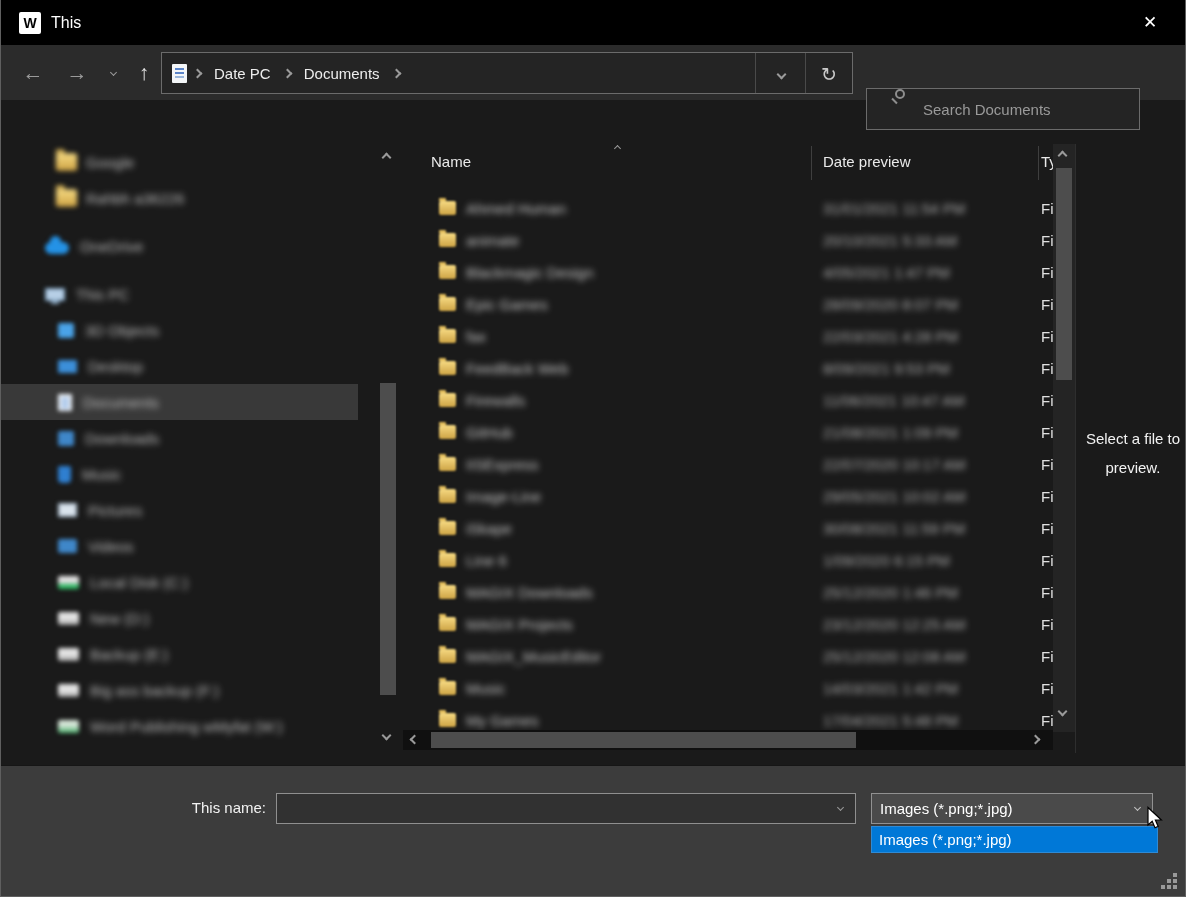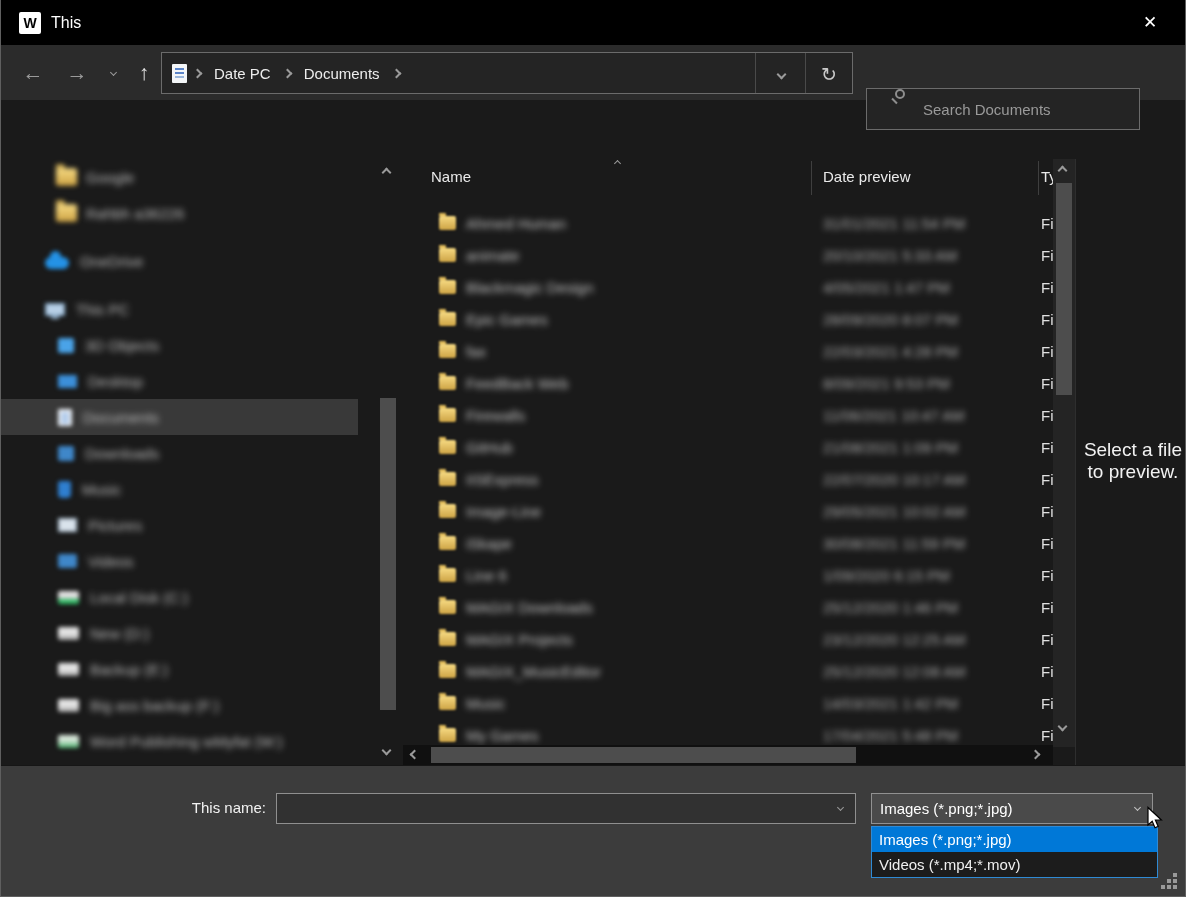--- a/index.html
+++ b/index.html
@@ -32,21 +32,21 @@
   
   .toolbar{position:absolute;left:0;top:100px;width:100%;height:56px;background:#2b2b2b;border-top:1px solid #242424;}
   .tbitem{position:absolute;top:0;height:56px;display:flex;align-items:center;color:#f0f0f0;font-size:15px;gap:7px;}
   .ic-viewlist{position:relative;width:26px;height:19px;display:inline-block;}
   .ic-viewlist::before{content:"";position:absolute;left:0;top:1px;width:5px;height:5px;background:#c4c4c4;box-shadow:0 7px #c4c4c4,0 14px #c4c4c4;}
   .ic-viewlist::after{content:"";position:absolute;left:9px;top:2px;width:15px;height:3px;background:#9c9c9c;box-shadow:0 7px #9c9c9c,0 14px #9c9c9c;}
   .ic-previewpane{position:relative;width:25px;height:19px;background:#e9e9e9;border-radius:1px;display:inline-block;}
   .ic-previewpane::after{content:"";position:absolute;right:2px;top:2px;width:6px;height:15px;background:#4aa3e8;}
   .ic-help{width:23px;height:23px;border-radius:50%;background:#2470cd;color:#fff;font-size:14px;font-weight:700;display:flex;align-items:center;justify-content:center;}
   
-  .main{position:absolute;left:0;top:159px;width:100%;height:609px;background:#1a1a1a;padding-left:20px;}
+  .main{position:absolute;left:0;top:144px;width:100%;height:609px;background:#1a1a1a;padding-left:20px;}
   
   .sidebar{position:absolute;left:0;top:0;width:376px;height:100%;overflow:hidden;}
   .sb-item{height:36px;display:flex;align-items:center;gap:11px;}
   .sb-item.sel{background:#393939;width:357px;margin-left:0;}
   .sb-item.gap{margin-top:12px;}
   .sb-item.d1{padding-left:44px;} .sb-item.d2{padding-left:57px;}
   .sb-label{color:#c9c9c9;font-size:15px;white-space:nowrap;}
   .redacted{filter:blur(3px);opacity:.9;}
   .softblur{filter:blur(2px);}
   .soft{filter:blur(1.2px);}
@@ -82,21 +82,21 @@
   .frows{position:absolute;left:0;top:48px;width:650px;}
   .frow{position:relative;height:32px;display:flex;align-items:center;padding-left:36px;gap:10px;overflow:hidden;}
   .fname{color:#d6d6d6;font-size:15px;white-space:nowrap;}
   .fdate{position:absolute;left:420px;color:#bdbdbd;font-size:15px;white-space:nowrap;}
   .ftype{position:absolute;left:638px;width:14px;overflow:hidden;color:#e0e0e0;font-size:15px;white-space:nowrap;}
   .hscroll{position:absolute;left:0;top:586px;width:650px;height:20px;background:#101010;}
   .hthumb{position:absolute;left:28px;top:2px;width:425px;height:16px;background:#4d4d4d;}
   .list-vscroll{position:absolute;left:1052px;top:0;width:22px;height:588px;background:#242424;}
   
   .preview{position:absolute;left:1074px;top:0;width:112px;height:100%;border-left:1px solid #2e2e2e;}
-  .preview-text{position:absolute;top:280px;left:6px;width:102px;color:#f2f2f2;font-size:19px;line-height:22px;text-align:center;}
+  .preview-text{position:absolute;top:280px;left:6px;width:102px;color:#f2f2f2;font-size:15px;line-height:29px;text-align:center;}
   
   .footer{position:absolute;left:0;top:765px;width:100%;height:132px;background:#3c3c3c;border-top:1px solid #161616;}
   .fn-label{position:absolute;left:150px;top:27px;width:115px;height:30px;line-height:30px;text-align:right;color:#f2f2f2;font-size:15px;}
   .fn-input{position:absolute;left:275px;top:27px;width:580px;height:31px;background:#313131;border:1px solid #8f8f8f;}
   .fn-input input{position:absolute;left:4px;top:1px;width:540px;height:27px;background:transparent;border:none;outline:none;color:#e6e6e6;font-size:15px;}
   .fn-input .chev{position:absolute;right:12px;top:11px;}
   .ft-btn{position:absolute;left:870px;top:27px;width:282px;height:31px;background:#4a4a4a;border:1px solid #919191;color:#fff;font-size:15px;line-height:29px;padding-left:8px;}
   .ft-btn .chev{position:absolute;right:12px;top:11px;border-color:#c4c4c4;}
   .ft-popup{position:absolute;left:870px;top:60px;width:287px;border:1px solid #2f8ad4;background:#1c1c1c;}
   .opt{height:25px;line-height:25px;padding-left:7px;color:#f0f0f0;font-size:15px;white-space:nowrap;}
@@ -358,21 +358,20 @@
     <div class="fn-input">
       <input type="text" value="" style="">
       <span class="chev d tiny"></span>
     </div>
     <div class="ft-btn">
       <span>Images (*.png;*.jpg)</span>
       <span class="chev d tiny"></span>
     </div>
     <div class="ft-popup" id="filetype-popup">
         <div class="opt hl">Images (*.png;*.jpg)</div>
-        <div class="opt">Videos (*.mp4;*.mov)</div>
       </div>
     <div class="cursor">
       <svg width="24" height="24" viewBox="0 0 24 24">
           <path d="M5 1.5 L5 19 L9.2 15.2 L12 21.8 L15.2 20.4 L12.4 14 L18.4 14 Z" fill="#fff" stroke="#000" stroke-width="1.2"></path>
         </svg>
     </div>
     <div class="grip"></div>
   </div>
 
 </div>

